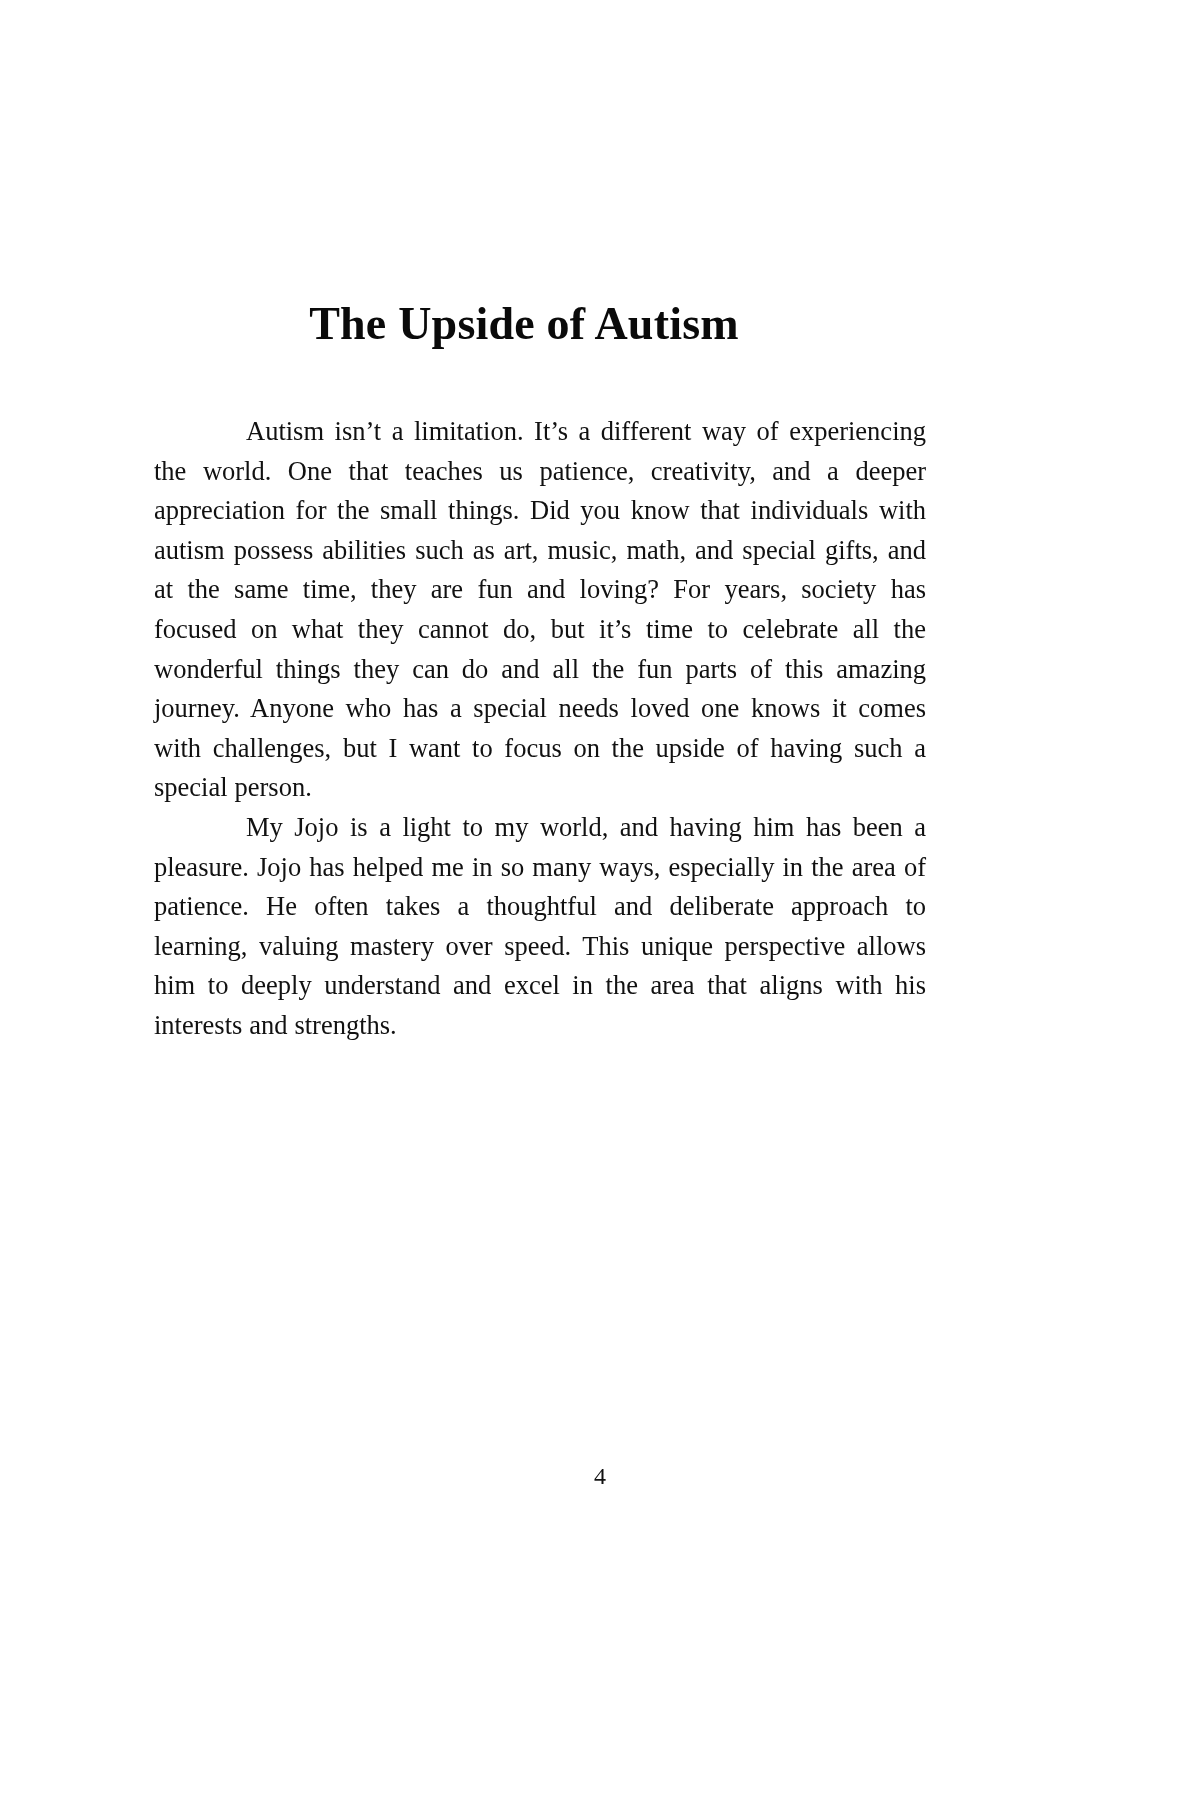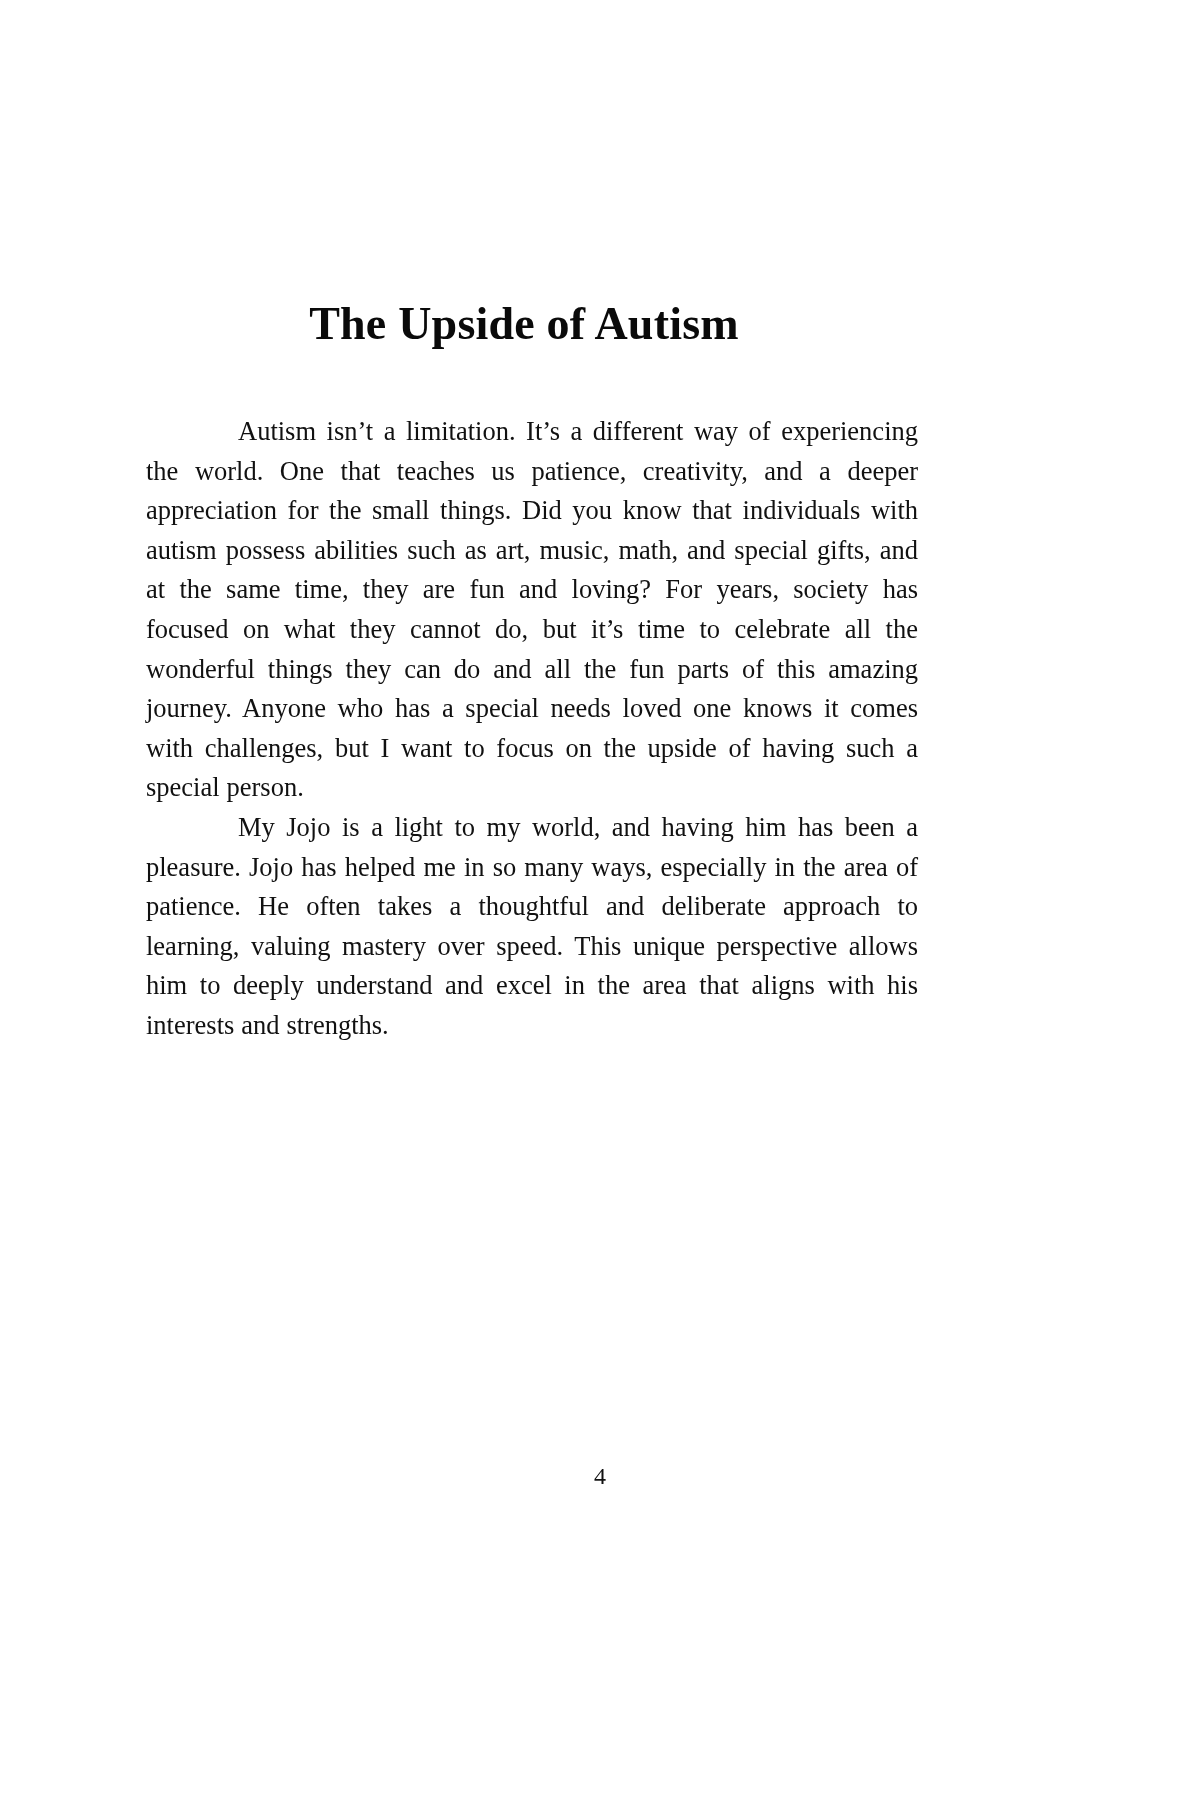--- a/index.html
+++ b/index.html
@@ -38,21 +38,21 @@
     font-family: "Liberation Serif", "DejaVu Serif", serif;
     font-weight: bold;
     font-size: 46px;
     line-height: 56px;
     letter-spacing: 0.2px;
     color: #0a0a0a;
   }
 
   .body-block {
     position: absolute;
-    left: 8px;
+    left: 16px;
     top: 412px;
     width: 772px;
   }
 
   p.para {
     margin: 0 0 0 0;
     font-size: 26.5px;
     line-height: 39.6px;
     text-align: justify;
     text-justify: inter-word;

